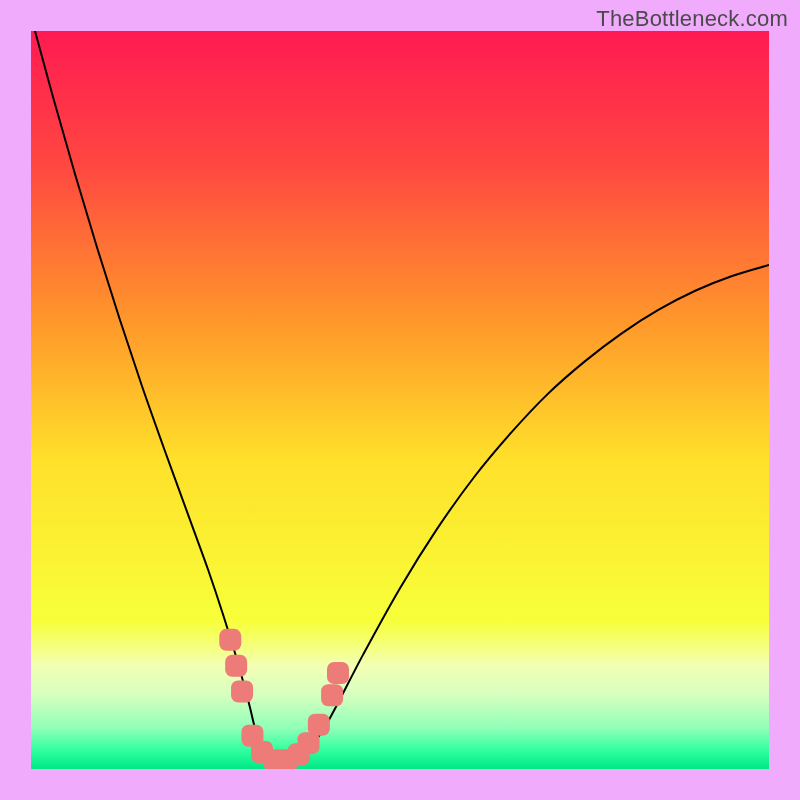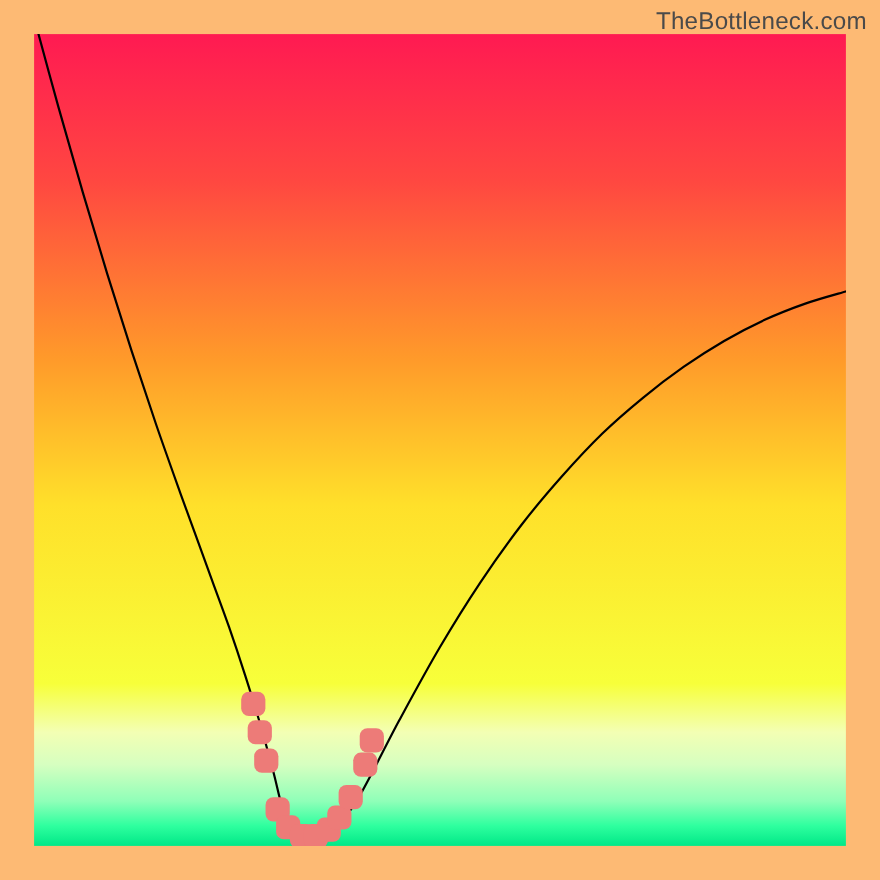--- a/index.html
+++ b/index.html
@@ -10,21 +10,21 @@
     overflow: hidden;
     background: #000;
     font-family: Arial, Helvetica, sans-serif;
   }
   .frame {
     position: absolute;
     left: 0;
     top: 0;
     width: 800px;
     height: 800px;
-    background: #fdba74;
+    background: #f0abfc;
     text-align: right;
   }
   .plot {
     position: absolute;
     left: 31px;
     top: 31px;
     width: 738px;
     height: 738px;
     overflow: hidden;
   }

